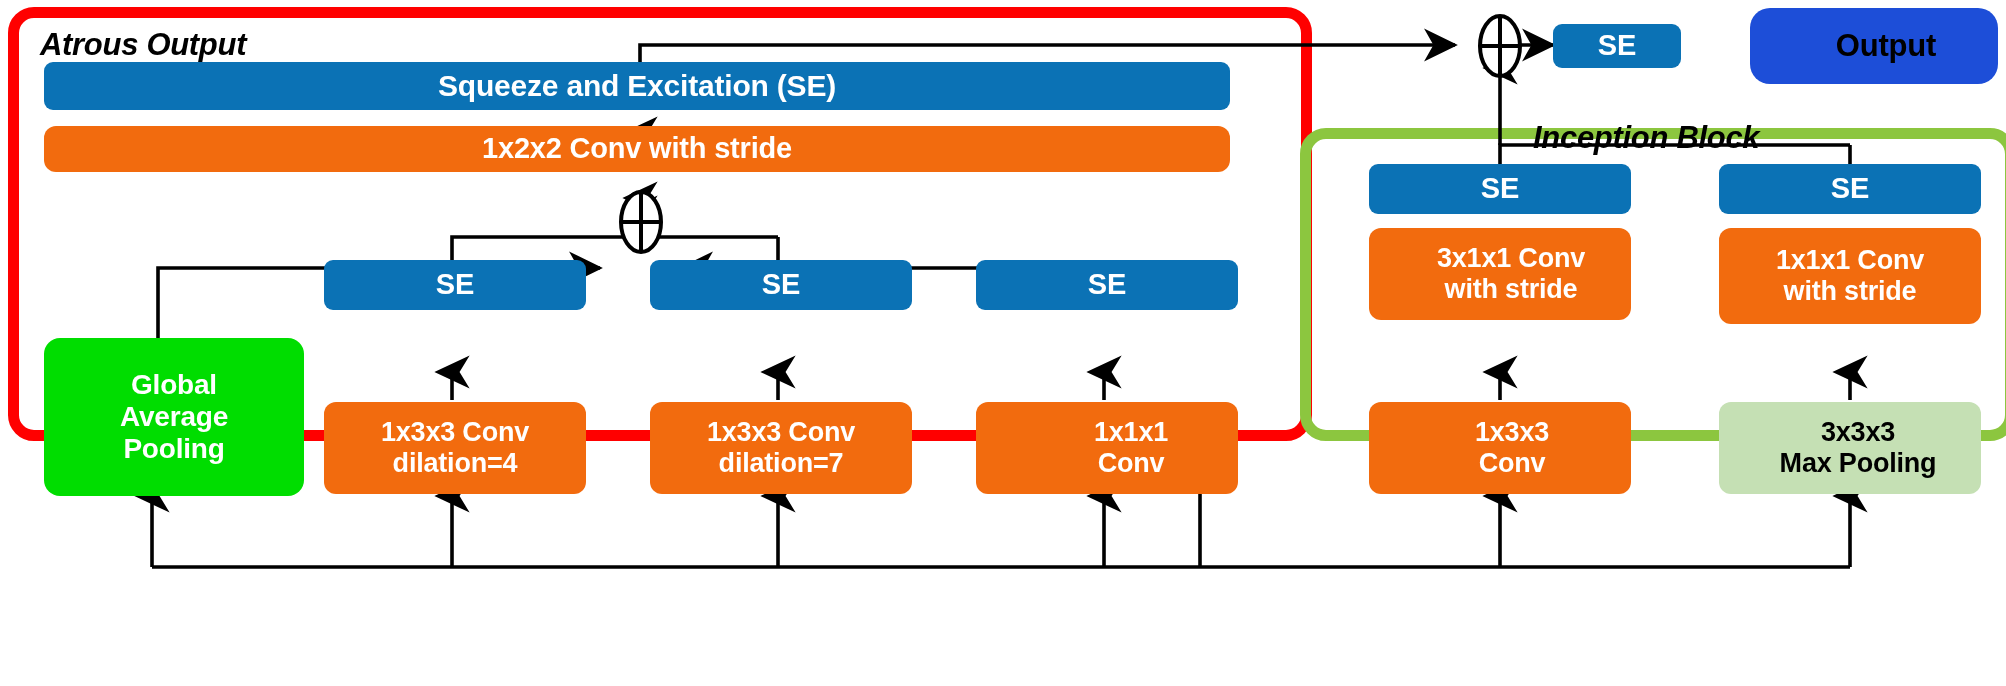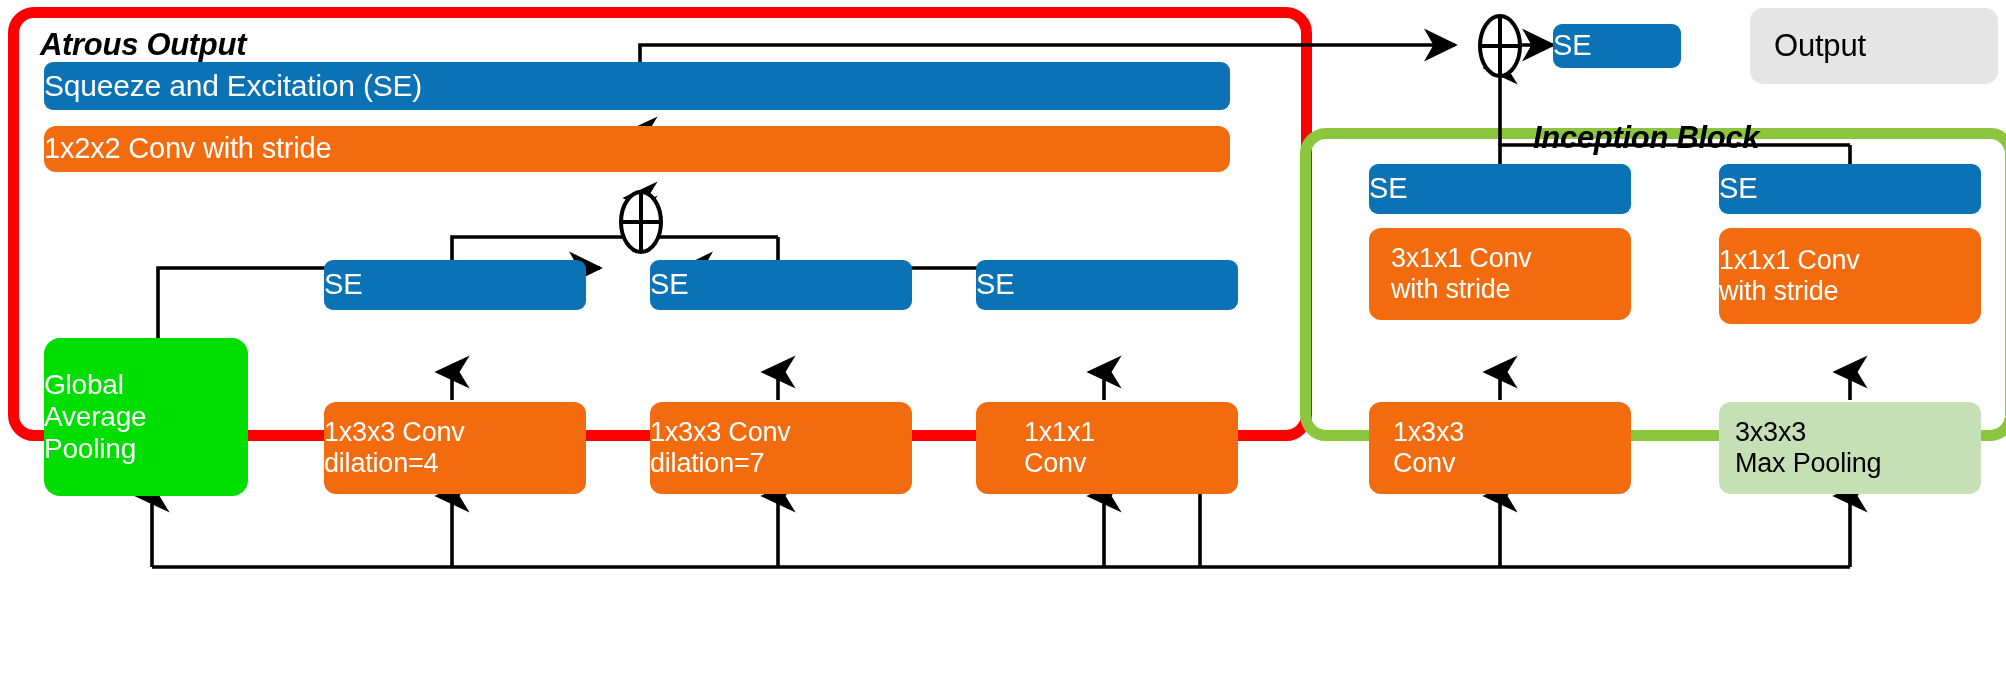--- a/index.html
+++ b/index.html
@@ -67,32 +67,33 @@
     top: 120px;
     font-size: 31px;
   }
 
   
   .node {
     position: absolute;
     display: flex;
     align-items: center;
     justify-content: center;
-    font-weight: normal;
+    text-align: center;
+    font-weight: bold;
     box-sizing: border-box;
     z-index: 4;
     line-height: 1.14;
     letter-spacing: -0.2px;
   }
   .node .nlabel { display: block; width: 100%; }
   .node.blue   { background: #0B72B5; color: #ffffff; border-radius: 9px; }
   .node.orange { background: #F26B0E; color: #ffffff; border-radius: 12px; }
   .node.green  { background: #00DD00; color: #ffffff; border-radius: 16px; }
   .node.lgreen { background: #C5E0B4; color: #000000; border-radius: 12px; padding-left: 16px; }
-  .node.grey   { background: #e5e5e5; color: #000000; border-radius: 13px; padding-left: 24px; }
+  .node.grey   { background: #1d4ed8; color: #000000; border-radius: 20px; padding-left: 24px; }
 
   
   .adder {
     position: absolute;
     z-index: 5;
   }
 </style>
 </head>
 <body>
 
@@ -190,21 +191,21 @@
   </svg>
 
   <div class="node blue" style="left:44px; top:62px; width:1186px; height:48px; font-size:30px;">
     <span class="nlabel">Squeeze and Excitation (SE)</span>
   </div>
 
   <div class="node orange" style="left:44px; top:126px; width:1186px; height:46px; font-size:29px;">
     <span class="nlabel">1x2x2 Conv with stride</span>
   </div>
 
-  <div class="node green" style="left:44px; top:338px; width:204px; height:158px; font-size:28px; flex-direction:column;">
+  <div class="node green" style="left:44px; top:338px; width:260px; height:158px; font-size:28px; flex-direction:column;">
     <span class="nlabel">Global</span>
     <span class="nlabel">Average</span>
     <span class="nlabel">Pooling</span>
   </div>
 
   <div class="node blue" style="left:324px; top:260px; width:262px; height:50px; font-size:29px;">
     <span class="nlabel">SE</span>
   </div>
   <div class="node blue" style="left:650px; top:260px; width:262px; height:50px; font-size:29px;">
     <span class="nlabel">SE</span>

